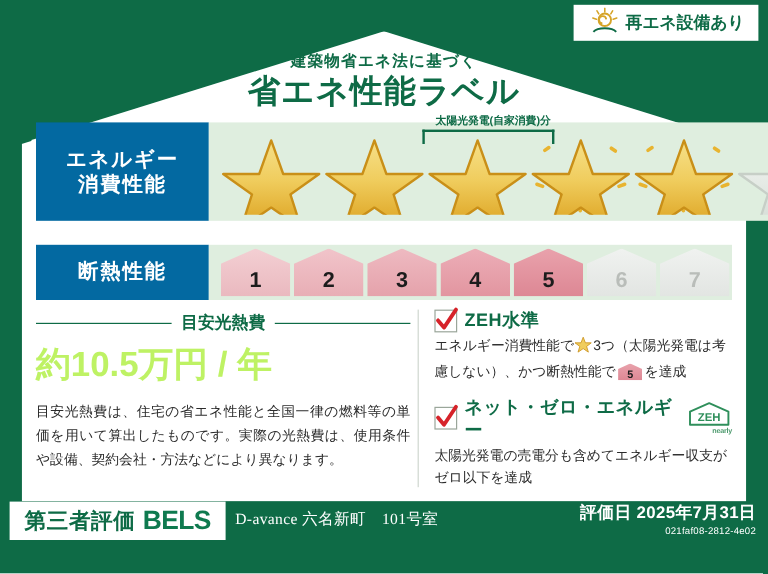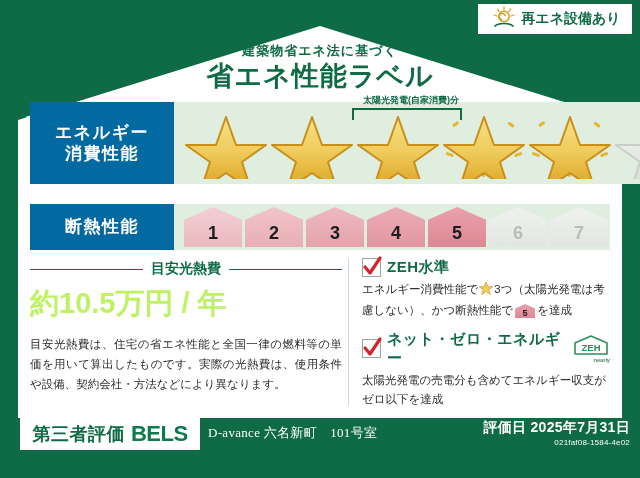--- a/index.html
+++ b/index.html
@@ -287,21 +287,21 @@
     font-size: 6px;
     color: #4d9a6e;
     font-weight: bold;
     letter-spacing: -0.2px;
     padding-bottom: 1px;
   }
 
   
   #footer {
     position: absolute;
-    left: 12px; right: 0; bottom: 0;
+    left: 0; right: 0; bottom: 0;
     height: 60px;
     z-index: 10;
   }
   #bels-chip {
     position: absolute;
     left: 8px; top: 0px;
     width: 180px; height: 32px;
     background: #ffffff;
     display: flex;
     align-items: center;
@@ -518,17 +518,17 @@
   </div>
 
   <div id="footer">
     <div id="bels-chip">
       <span id="bels-label">第三者評価</span>
       <span id="bels-mark">BELS</span>
     </div>
     <div id="building-name">D-avance 六名新町　101号室</div>
     <div id="eval-block">
       <div id="eval-date">評価日 2025年7月31日</div>
-      <div id="eval-id">021faf08-1584-4e02</div>
+      <div id="eval-id">021faf08-2812-4e02</div>
     </div>
   </div>
 
 </div>
 
 </body></html>

